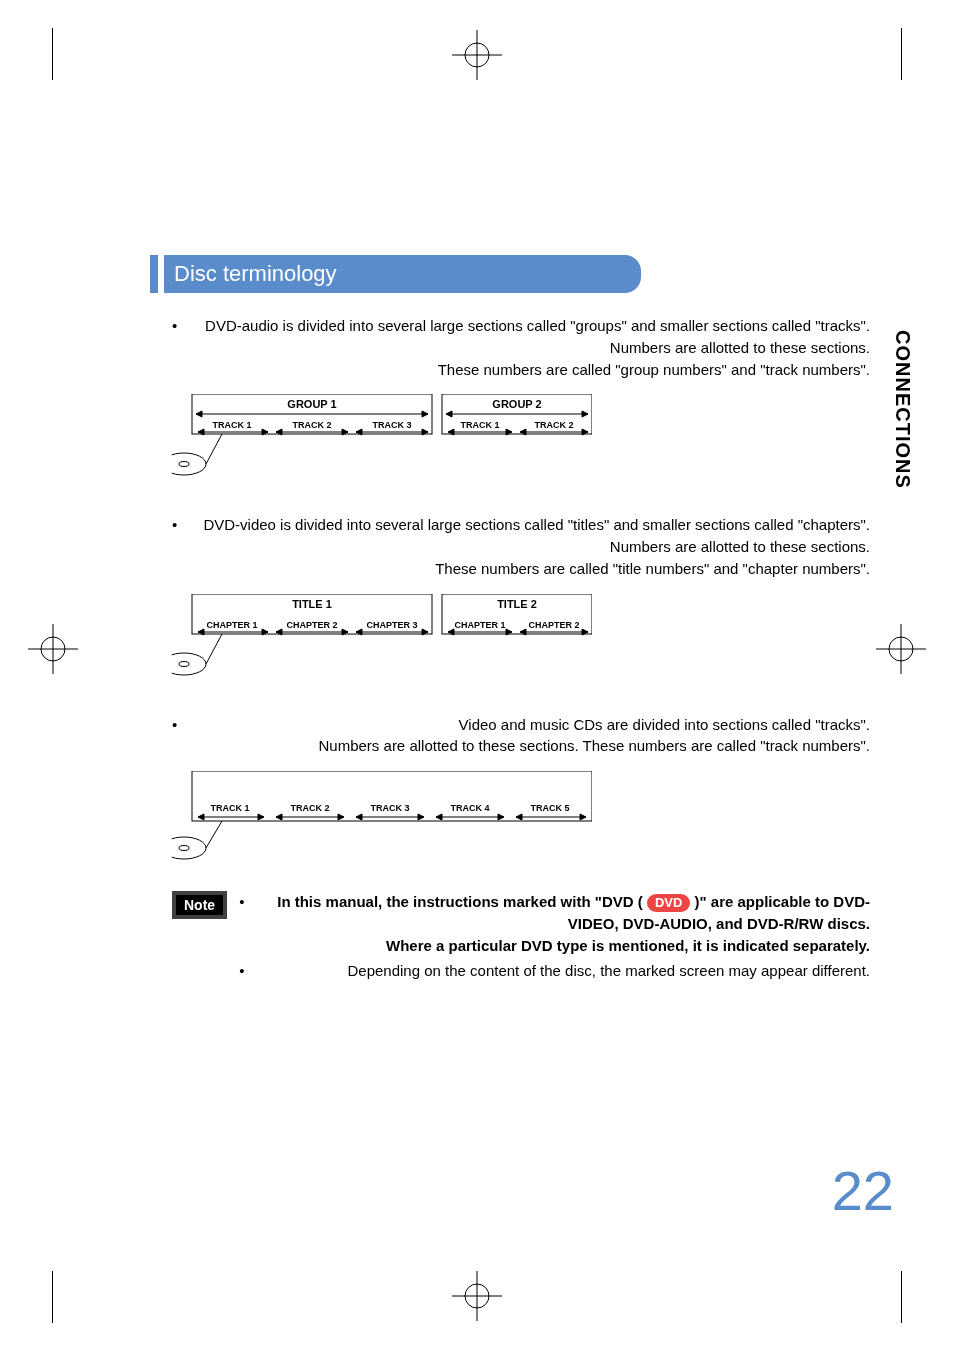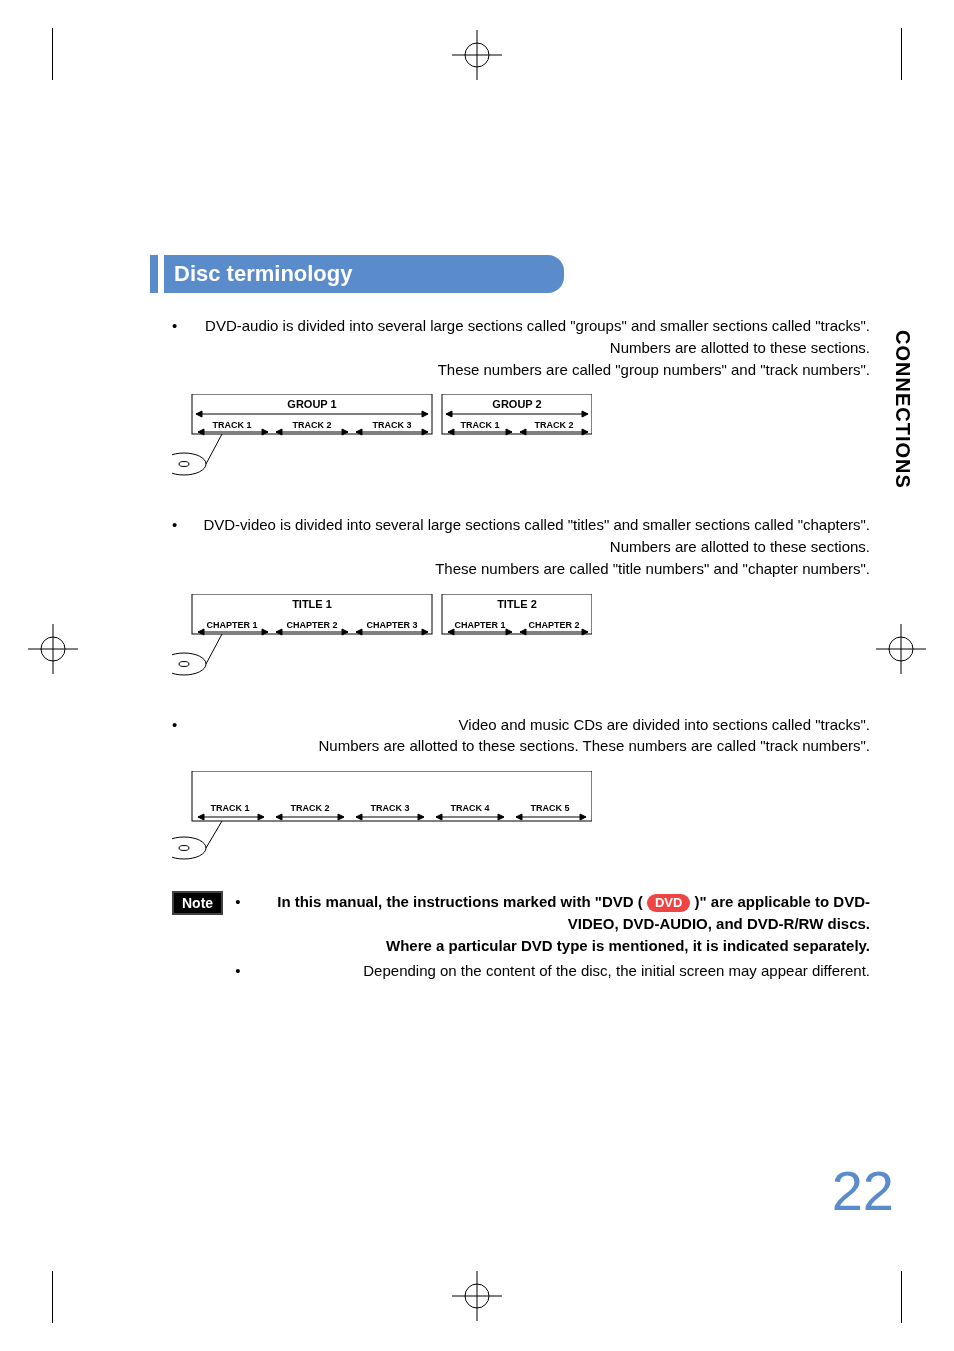--- a/index.html
+++ b/index.html
@@ -8,35 +8,35 @@
 
   .reg-top { position:absolute; top:20px; left:442px; }
   .reg-bottom { position:absolute; bottom:20px; left:442px; }
   .reg-left { position:absolute; top:614px; left:18px; }
   .reg-right { position:absolute; top:614px; right:18px; }
 
   .content { position: absolute; left: 150px; top: 255px; width: 720px; }
 
   .section-bar { display: flex; align-items: stretch; margin-bottom: 22px; }
   .section-bar .accent { width: 8px; background: #5a8ccc; margin-right: 6px; }
-  .section-bar .pill { background: #5a8ccc; color: #fff; font-size: 22px; font-weight: bold; padding: 6px 18px 6px 10px; border-radius: 0 16px 16px 0; flex: 0 0 auto; width: 400px; }
+  .section-bar .pill { background: #5a8ccc; color: #fff; font-size: 22px; font-weight: normal; padding: 6px 18px 6px 10px; border-radius: 0 16px 16px 0; flex: 0 0 auto; width: 477px; }
 
   .subhead { font-size: 18px; font-weight: bold; margin-left: 22px; margin-bottom: 8px; }
   .body-text { font-size: 15px; line-height: 1.45; margin-left: 22px; }
   .bullet-row { display:flex; }
   .bullet-row .dot { width: 14px; flex: 0 0 14px; font-size: 15px; }
   .bullet-row .txt { flex: 1; text-align: right; }
 
   .diagram-wrap { margin: 14px 0 30px 22px; }
   .diagram-svg { display:block; }
 
   .side-tab { position: absolute; right: 40px; top: 330px; font-size: 20px; font-weight: bold; letter-spacing: 1px; writing-mode: vertical-rl; text-orientation: mixed; }
 
   .note-block { margin-top: 30px; margin-left: 22px; display:flex; align-items:flex-start; }
-  .note-badge { border: 2px solid #404040; background:#000; color:#fff; font-weight:bold; font-size:14px; padding:2px 8px; margin-right: 12px; }
+  .note-badge { border: 4px solid #404040; background:#000; color:#fff; font-weight:bold; font-size:14px; padding:2px 8px; margin-right: 12px; }
   .note-body { font-size: 15px; line-height:1.45; }
   .note-body .bold { font-weight: bold; }
   .dvd-pill { display:inline-block; background:#ef4444; color:#fff; border-radius: 10px; padding: 0 8px; font-size: 13px; font-weight: bold; vertical-align: middle; }
 
   .page-number { position:absolute; right: 60px; bottom: 128px; font-size: 56px; color: #5a8ccc; font-weight: normal; }
 
   
   .trim-left { position:absolute; left:52px; top:28px; width:0; height:52px; border-left:1px solid #000; }
   .trim-right-top { position:absolute; right:52px; top:28px; width:0; height:52px; border-left:1px solid #000; }
   .trim-bottom-left { position:absolute; left:52px; bottom:28px; width:0; height:52px; border-left:1px solid #000; }
@@ -234,21 +234,21 @@
           <div class="dot">•</div>
           <div class="txt">
             <span class="bold">In this manual, the instructions marked with "DVD (</span>
             <span class="dvd-pill">DVD</span>
             <span class="bold">)" are applicable to DVD-VIDEO, DVD-AUDIO, and DVD-R/RW discs.</span><br>
             <span class="bold">Where a particular DVD type is mentioned, it is indicated separately.</span>
           </div>
         </div>
         <div class="bullet-row" style="margin-top:4px;">
           <div class="dot">•</div>
-          <div class="txt">Depending on the content of the disc, the initial screen may appear different.</div>
+          <div class="txt">Depending on the content of the disc, the marked screen may appear different.</div>
         </div>
       </div>
     </div>
 
   </div>
 
   <div class="page-number">22</div>
 </div>
 
 </body></html>

